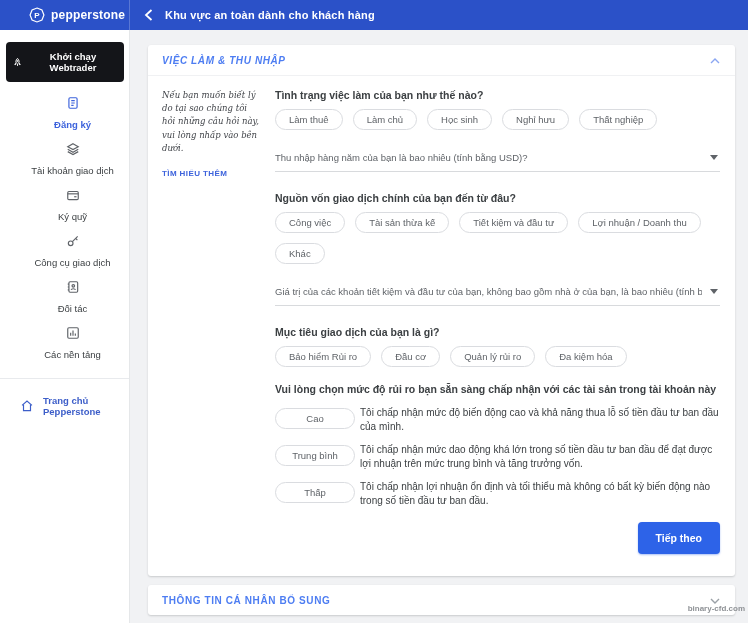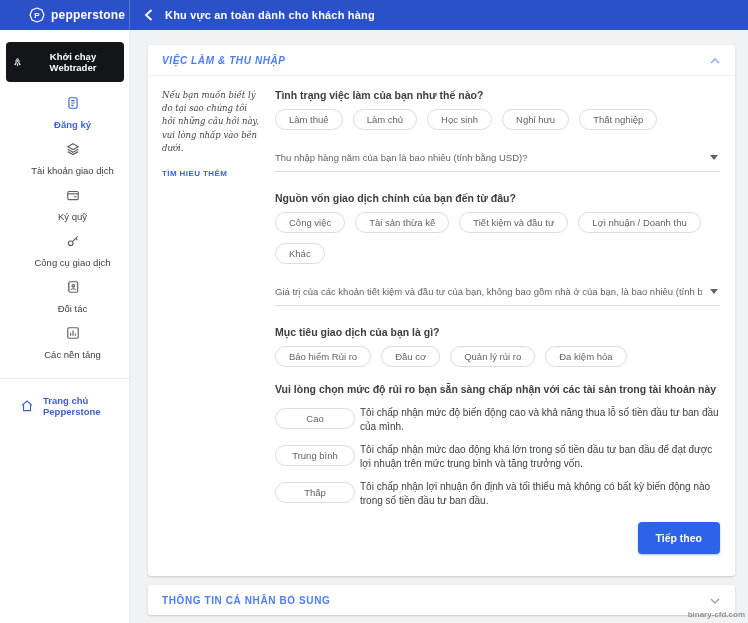--- a/index.html
+++ b/index.html
@@ -44,21 +44,21 @@
   .select-field { display:flex; align-items:center; border-bottom:1px solid #d8dadd; padding:6px 2px 8px 0; margin-bottom:20px; cursor:pointer; }
   .select-field .sel-label { flex:1; font-size:9.5px; color:#5f6368; white-space:nowrap; overflow:hidden; }
   .select-field .caret { flex-shrink:0; margin-left:8px; display:flex; }
   .risk { margin-top:2px; }
   .risk-row { display:flex; align-items:center; gap:5px; margin-bottom:7px; }
   .pill-btn { width:80px; padding:4px 0; text-align:center; border:1px solid #dadce0; border-radius:12px; font-size:9.5px; color:#5f6368; background:#fff; font-family:inherit; flex-shrink:0; cursor:pointer; }
   .risk-desc { font-size:10px; color:#3c4043; line-height:1.35; margin:3px 0 0 0; }
   .actions { display:flex; justify-content:flex-end; padding:8px 15px 22px 0;align-items:flex-end; }
   .next-btn { background:#2d63e8; color:#fff; border:none; border-radius:4px; font-size:10.5px; font-weight:bold; font-family:inherit; padding:10px 18px; cursor:pointer; box-shadow:0 1px 2px rgba(45,99,232,.4); }
   .accordion { margin-bottom:16px; }
-  .watermark { position:absolute; right:3px; bottom:4px; font-size:8px; font-weight:bold; color:#8f9296; }
+  .watermark { position:absolute; right:3px; bottom:10px; font-size:8px; font-weight:bold; color:#8f9296; }
 </style>
 </head>
 <body>
 
 <div class="app">
 
   <header class="topbar">
     <div class="brand">
       <span style="display:flex;">
         <svg width="16" height="16" viewBox="0 0 24 24">

